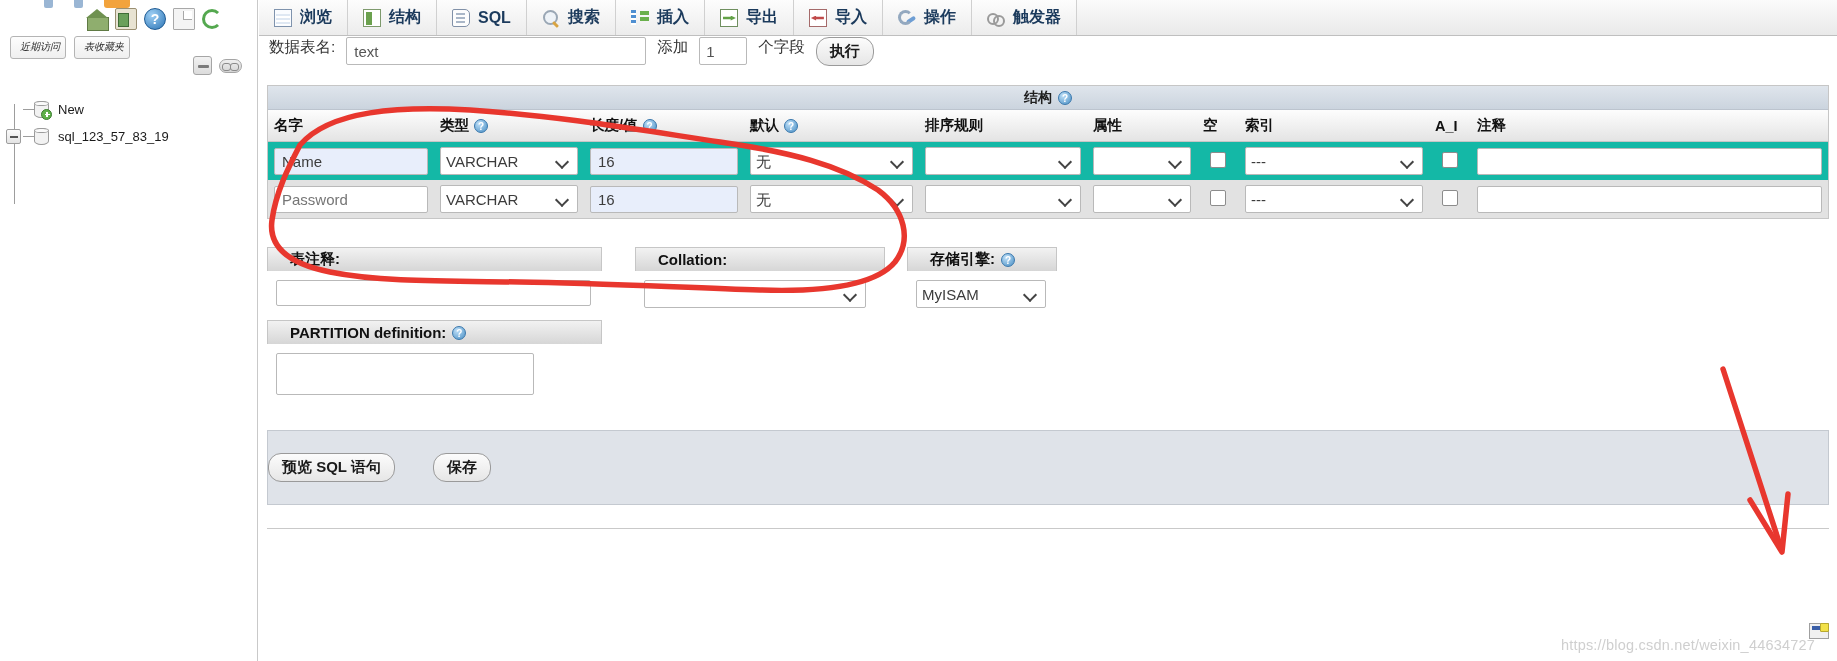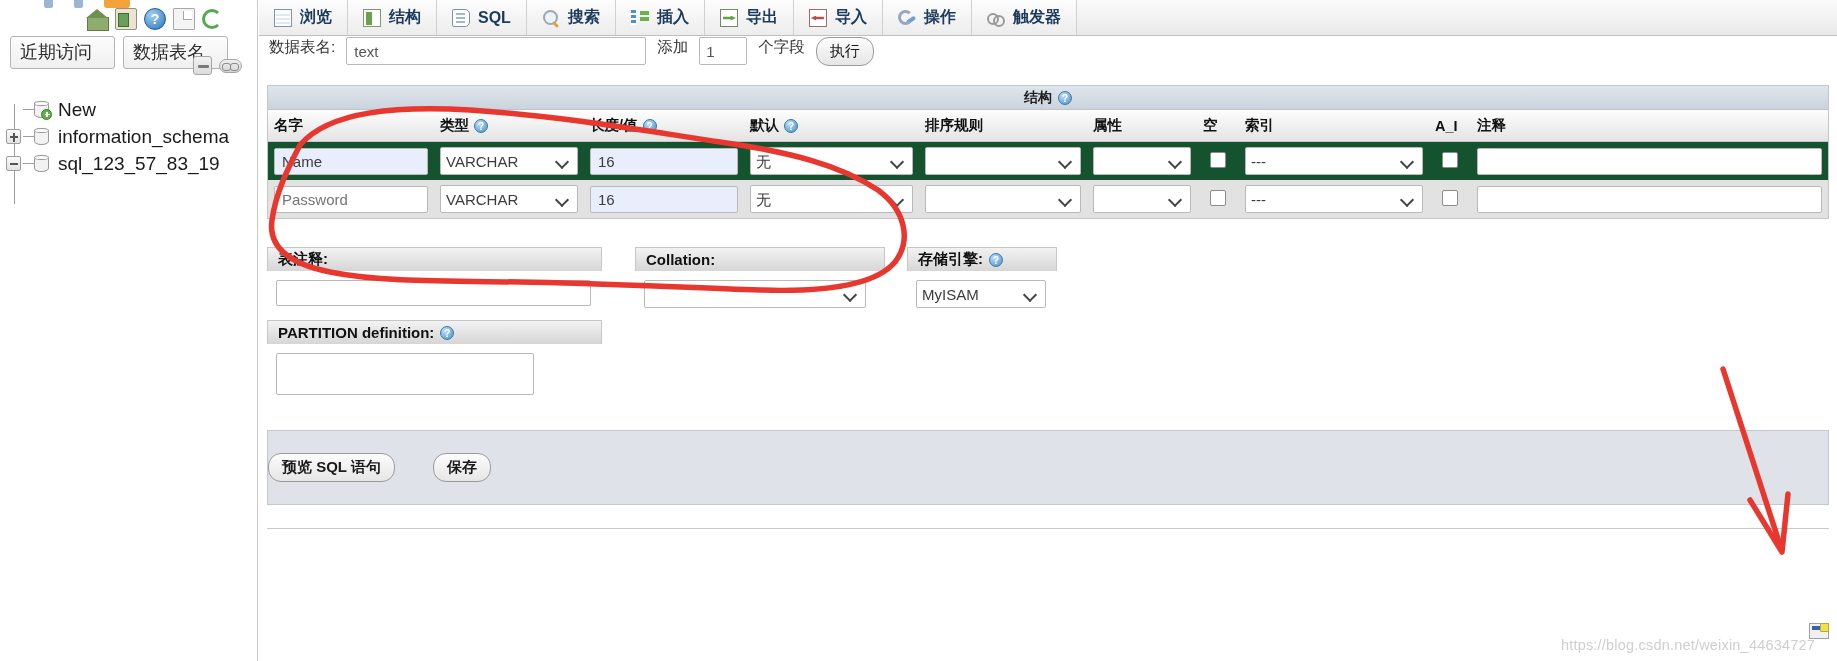--- a/index.html
+++ b/index.html
@@ -65,24 +65,25 @@
   }
 
   #quick-tabs {
     position: absolute; left: 10px; top: 36px;
     display: flex; gap: 8px;
   }
   .qtab {
     border: 1px solid #b4b4b4;
     background: linear-gradient(#fdfdfd,#efefef);
     border-radius: 3px;
-    padding: 3px 22px 4px 9px;
-    font-size: 18px;
+    padding: 3px 5px 4px 9px;
+    font-size: 10px;
     color: #2b2b2b;
     white-space: nowrap;
+    font-style: italic;
   }
 
   #panel-controls{
     position:absolute; left:193px; top:56px; display:flex; gap:7px; align-items:center;
   }
   .pc-btn{
     width:19px; height:19px; border-radius:3px;
     background:linear-gradient(#f2f2f2,#dcdcdc);
     border:1px solid #a5a5a5; position:relative;
   }
@@ -97,21 +98,21 @@
     content:""; position:absolute; top:3px; width:7px; height:6px;
     border:1.5px solid #8b8b8b; border-radius:3px; background:transparent;
   }
   .pc-link::before{ left:2px; }
   .pc-link::after{ right:2px; }
 
   
   #db-tree{ position:absolute; left:0px; top:96px; width:258px; }
   .tree-row{
     position:relative; height:27px; display:flex; align-items:center;
-    padding-left: 6px; font-size:19px; color:#1a1a1a;
+    padding-left: 6px; font-size:13px; color:#1a1a1a;
   }
   .tree-toggle{
     width:15px; height:15px; flex:0 0 15px;
     border:1px solid #9d9d9d; border-radius:2px;
     background:linear-gradient(#fbfbfb,#e3e3e3);
     position:relative; margin-right:2px;
   }
   .tree-toggle.empty{ border:none; background:none; }
   .tree-toggle .h{ position:absolute; left:2.5px; top:6px; width:8px; height:2px; background:#555; }
   .tree-toggle .v{ position:absolute; left:6px; top:2.5px; width:2px; height:9px; background:#555; }
@@ -202,21 +203,21 @@
     font-family:"Liberation Sans", sans-serif;
   }
   #num-fields{
     width:48px; height:28px; border:1px solid #b9b9b9; border-radius:2px;
     padding:0 6px; font-size:15px; color:#555; background:#fff; text-align:left;
     font-family:"Liberation Sans", sans-serif;
   }
   .btn-pill{
     border:1px solid #9a9a9a; border-radius:13px;
     background:linear-gradient(#fcfcfc,#e6e6e6);
-    padding:4px 13px; font-size:15px; font-weight:normal; color:#1a1a1a;
+    padding:4px 13px; font-size:15px; font-weight:bold; color:#1a1a1a;
     white-space:nowrap; cursor:pointer;
     font-family:"Liberation Sans", sans-serif;
   }
 
   
   #structure-panel{
     position:absolute; left:8px; top:85px; width:1562px;
     border:1px solid #c6c6c6; background:#fff;
   }
   #structure-title{
@@ -236,21 +237,21 @@
   table.fields th{
     background:linear-gradient(#fdfdfd,#e4e4e4);
     border-bottom:1px solid #c6c6c6;
     font-size:14.5px; font-weight:bold; color:#111;
     text-align:left; padding:6px 6px; height:28px;
     white-space:nowrap;
     margin-top:17px;
   }
   table.fields th .thin{ display:inline-flex; align-items:center; gap:5px; }
   table.fields td{ padding:5px 6px; vertical-align:middle; }
-  tr.row-odd td{ background:#14532d; }
+  tr.row-odd td{ background:#14b8a6; }
   tr.row-even td{ background:#e2e2e2; }
 
   .inp{
     height:27px; border:1px solid #b9b9b9; border-radius:2px;
     padding:0 7px; font-size:15px; color:#3c3c3c; background:#fff;
     font-family:"Liberation Sans", sans-serif; width:100%;
   }
   .inp.focusbg{ background:#e8eefb; }
   .inp.ph{ color:#8a8a8a; }
   select.sel{
@@ -271,21 +272,21 @@
     border:1px solid #8c8c8c; border-radius:2px; background:#fff;
   }
 
   
   #lower{ position:absolute; left:8px; top:247px; width:1562px; }
   .optbox{ position:absolute; }
   .opt-head{
     height:24px; background:linear-gradient(#f2f2f2,#d6d6d6);
     border:1px solid #c6c6c6; border-bottom:none;
     display:flex; align-items:center; gap:6px;
-    padding-left:10px; font-size:15px; font-weight:bold; color:#111;
+    padding-left:22px; font-size:15px; font-weight:bold; color:#111;
   }
   .opt-body{ padding:9px 0 0 9px; }
   .ta{
     border:1px solid #b9b9b9; border-radius:2px; background:#fff;
     font-family:"Liberation Sans", sans-serif; font-size:14px;
     resize:none; padding:4px 6px; color:#333;
   }
 
   
   #footer{
@@ -330,21 +331,21 @@
     <div id="nav-icons">
       <span class="nav-ico ico-home"></span>
       <span class="nav-ico ico-exit"></span>
       <span class="nav-ico ico-help">?</span>
       <span class="nav-ico ico-doc"></span>
       <span class="nav-ico ico-refresh"></span>
     </div>
 
     <div id="quick-tabs">
       <div class="qtab">近期访问</div>
-      <div class="qtab">数据表名</div>
+      <div class="qtab">表收藏夹</div>
     </div>
 
     <div id="panel-controls">
       <div class="pc-btn">
           <i class="minus"></i>
         </div>
       <div class="pc-link"></div>
     </div>
 
     <div id="db-tree">
@@ -354,31 +355,20 @@
         <span class="tree-toggle empty"></span>
         <span class="tree-conn"></span>
         <span class="db-ico newdb">
           <i class="cap"></i>
             <i class="plus-h"></i>
             <i class="plus-v"></i>
         </span>
         <span class="tree-label">New</span>
       </div>
 
-      <div class="tree-row">
-        <span class="tree-toggle">
-            <i class="h"></i>
-            <i class="v"></i>
-          </span>
-        <span class="tree-conn"></span>
-        <span class="db-ico">
-            <i class="cap"></i>
-          </span>
-        <span class="tree-label">information_schema</span>
-      </div>
 
       <div class="tree-row">
         <span class="tree-toggle">
             <i class="h"></i>
           </span>
         <span class="tree-conn"></span>
         <span class="db-ico">
             <i class="cap"></i>
           </span>
         <span class="tree-label">sql_123_57_83_19</span>

